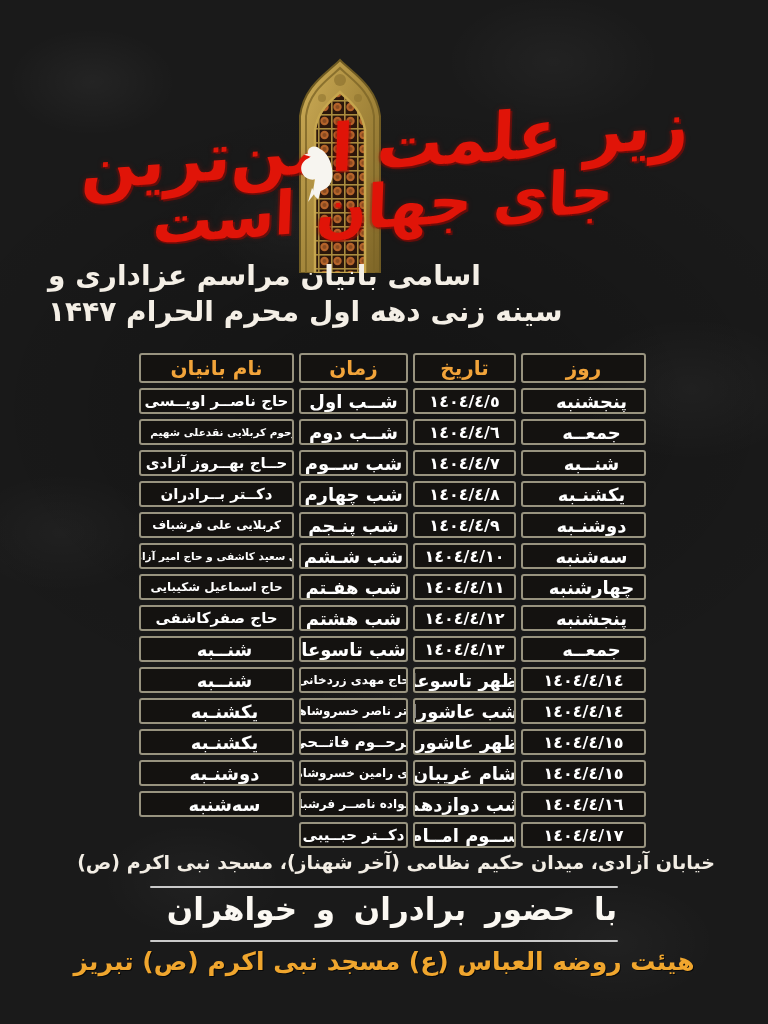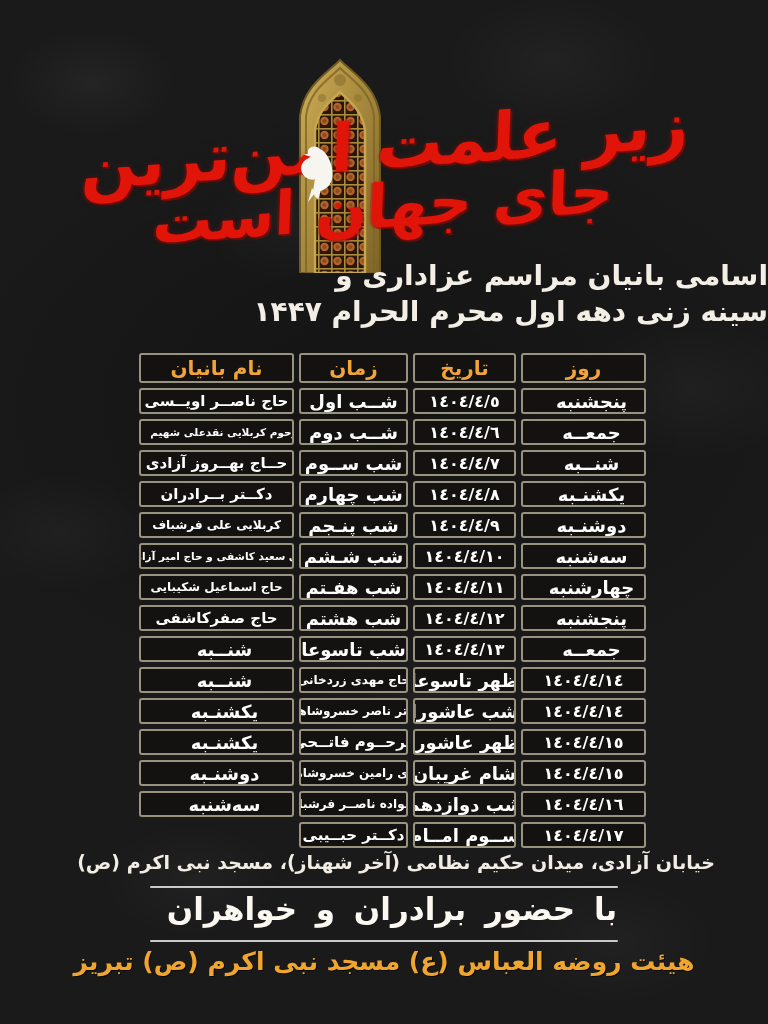--- a/index.html
+++ b/index.html
@@ -21,21 +21,21 @@
   .shrine{position:absolute;left:292px;top:58px;z-index:1;}
   .calli{
     position:absolute;left:64px;top:116px;width:640px;z-index:3;
     text-align:center;color:#e01408;font-weight:bold;
     transform:rotate(-4deg) skewX(-6deg);line-height:.92;letter-spacing:-2px;
     text-shadow:2px 2px 0 rgba(150,8,4,.55), -2px 1px 1px rgba(150,8,4,.35), 0 0 6px rgba(224,20,8,.25);
   }
   .calli .l1{font-size:66px;display:block;}
   .calli .l2{font-size:60px;display:block;margin-top:2px;}
   .dove{position:absolute;left:298px;top:146px;z-index:4;}
-  .subtitle{position:absolute;left:0;right:0;top:259px;z-index:5;text-align:right;color:#f4efe6;font-weight:bold;margin-left:48px;}
+  .subtitle{position:absolute;left:0;right:0;top:259px;z-index:5;text-align:left;color:#f4efe6;font-weight:bold;margin-left:48px;}
   .subtitle .s1{font-size:28px;display:block;letter-spacing:.5px;}
   .subtitle .s2{font-size:28px;display:block;margin-top:3px;letter-spacing:.5px;}
   .schedule{
     position:absolute;left:134px;top:353px;width:512px;z-index:5;
     display:grid;grid-template-columns:125px 103px 109px 155px;
     grid-template-rows:30px;grid-auto-rows:26px;gap:5px;direction:rtl;
   }
   .cell{
     background:#141210;border:2px solid #98937f;border-radius:3px;
     display:flex;align-items:center;justify-content:center;

